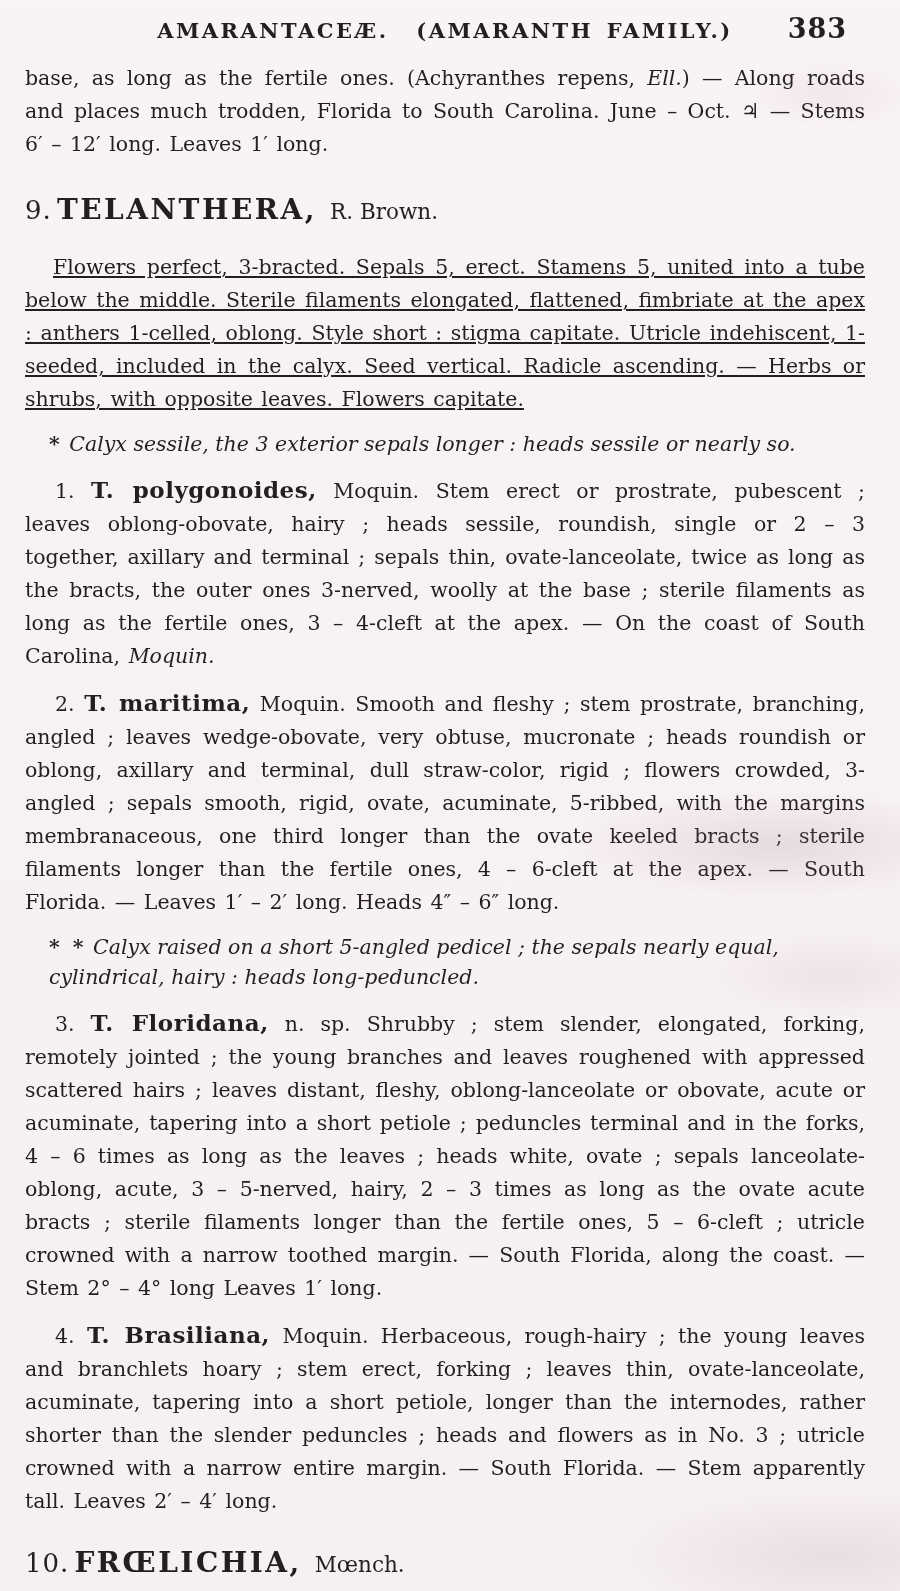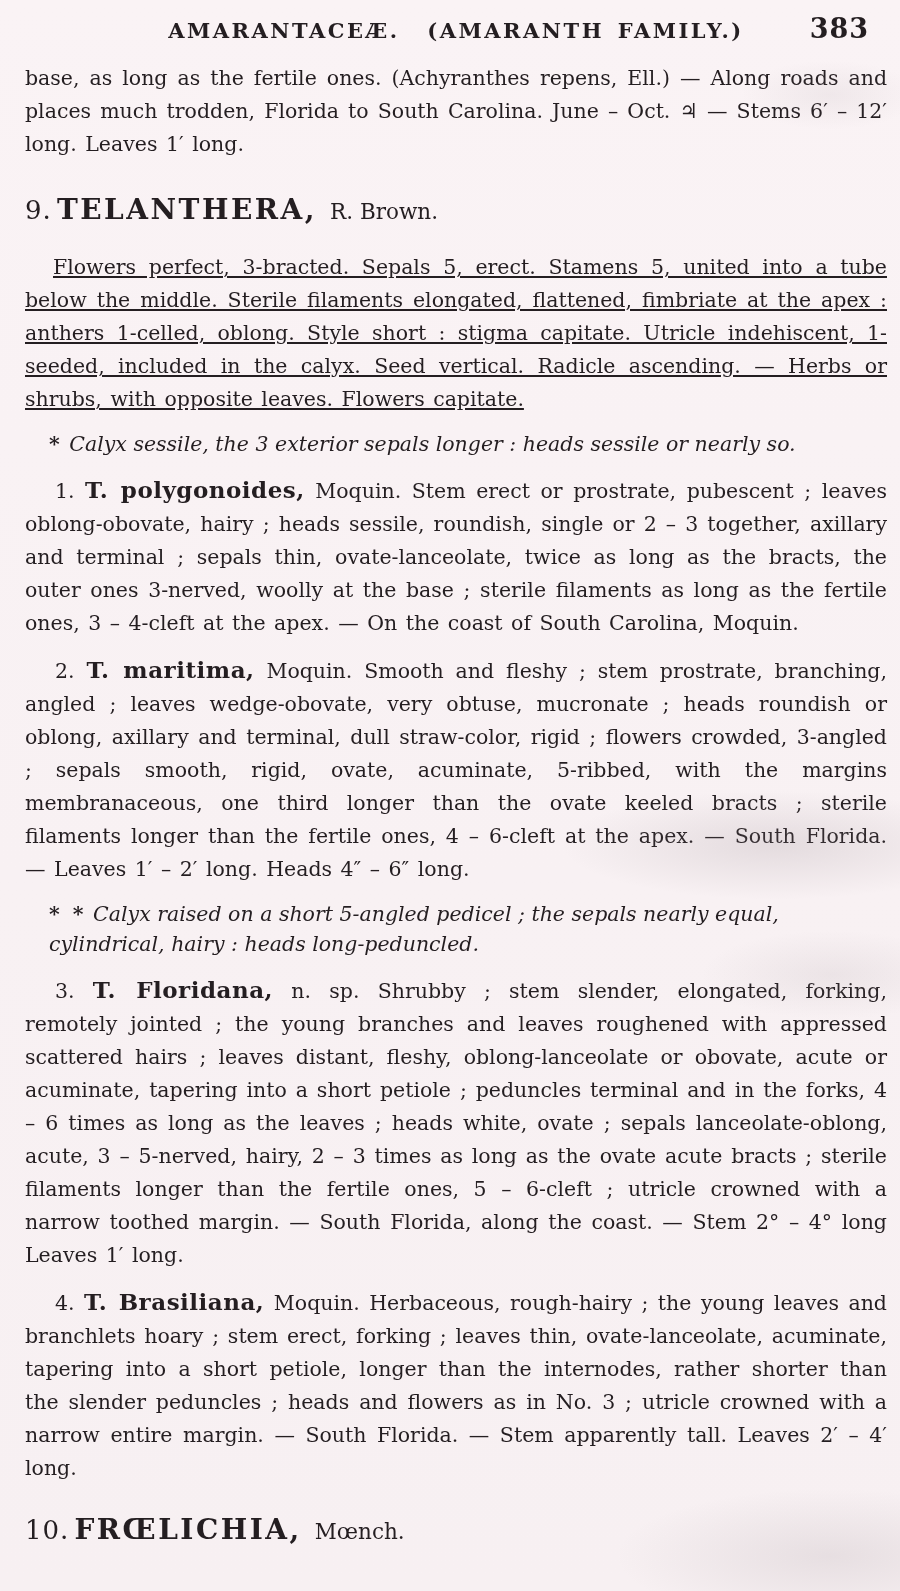--- a/index.html
+++ b/index.html
@@ -1,21 +1,21 @@
 <!DOCTYPE html>
 <html><head>
 <meta charset="utf-8">
 <style>
   html,body { margin:0; padding:0; }
   .page {
     position: relative;
     width: 900px;
     height: 1591px;
     box-sizing: border-box;
-    padding: 16px 13px 0 25px;
+    padding: 16px 35px 0 25px;
     background: linear-gradient(180deg, #faf3f5 0%, #f8f1f3 55%, #f7f0f2 100%);
     color: #241e21;
     font-family: "DejaVu Serif", "Liberation Serif", serif;
     overflow: hidden;
   }
   
   .blotch { position:absolute; pointer-events:none; }
   .blotch-1 { left:560px; top:790px; width:360px; height:110px;
     background: radial-gradient(ellipse at 60% 50%, rgba(146,132,139,0.20), rgba(146,132,139,0) 70%); }
   .blotch-2 { left:620px; top:1490px; width:300px; height:110px;
@@ -50,21 +50,21 @@
     line-height: 33px;
     text-align: justify;
     margin: 0 0 13px 0;
     word-spacing: 2px;
   }
   p.first { margin-top: 16px; }
   p.indent { text-indent: 28px; text-decoration: underline; }
   p.species { text-indent: 30px; margin-top: 12px; }
   .sp-name { font-weight: bold; font-size: 23px; letter-spacing: 0.5px; }
   .sp-auth { }
-  .it { }
+  .it { font-style: italic; }
 
   .genus-heading {
     text-align: left;
     margin: 30px 0 18px 0;
     line-height: 38px;
     white-space: nowrap;
   }
   .genus-heading .gnum { font-size: 26px; letter-spacing: 1px; }
   .genus-heading .gname { font-size: 28px; font-weight: bold; letter-spacing: 2.5px; }
   .genus-heading .gauth { font-size: 21.5px; margin-left: 8px; }

